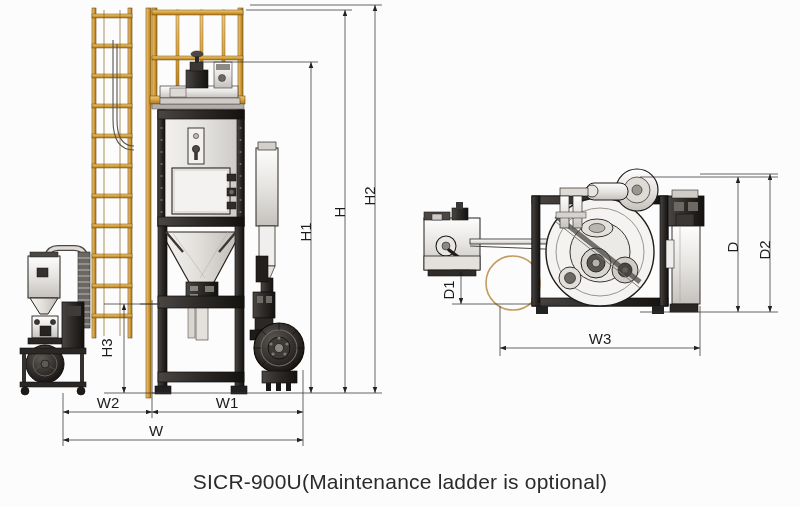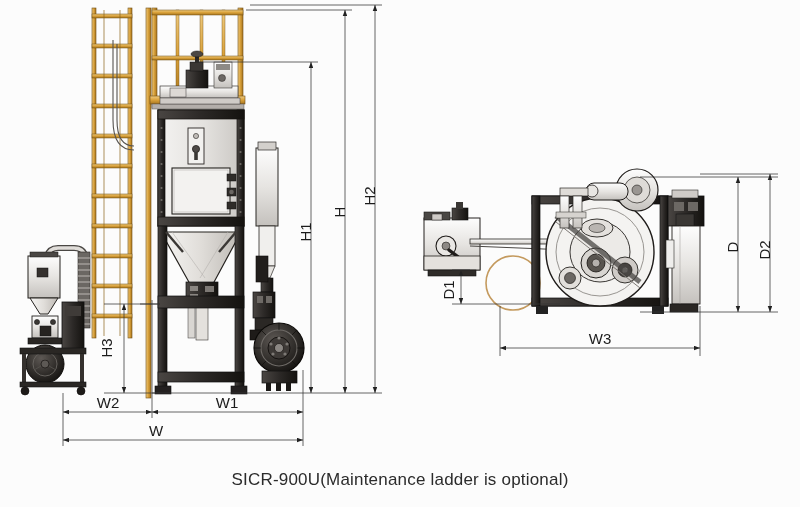--- a/index.html
+++ b/index.html
@@ -21,21 +21,21 @@
     top: 0;
     width: 800px;
     height: 507px;
   }
   .caption {
     position: absolute;
     left: 0;
     top: 470px;
     width: 800px;
     text-align: center;
-    font-size: 17px;
+    font-size: 21px;
     color: #2b2b2b;
     font-family: "Liberation Sans", sans-serif;
     letter-spacing: 0.2px;
   }
   text {
     font-family: "Liberation Sans", sans-serif;
     fill: #1c1c1c;
   }
   .dimlabel {
     font-size: 15px;

